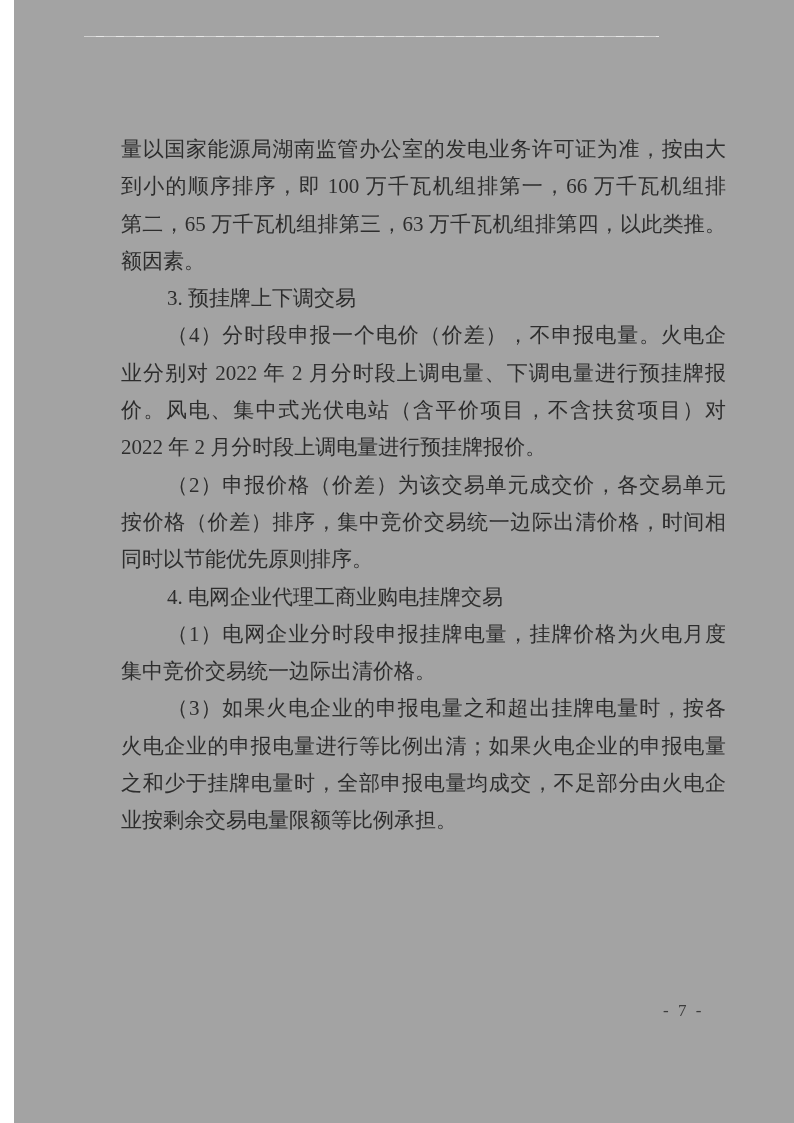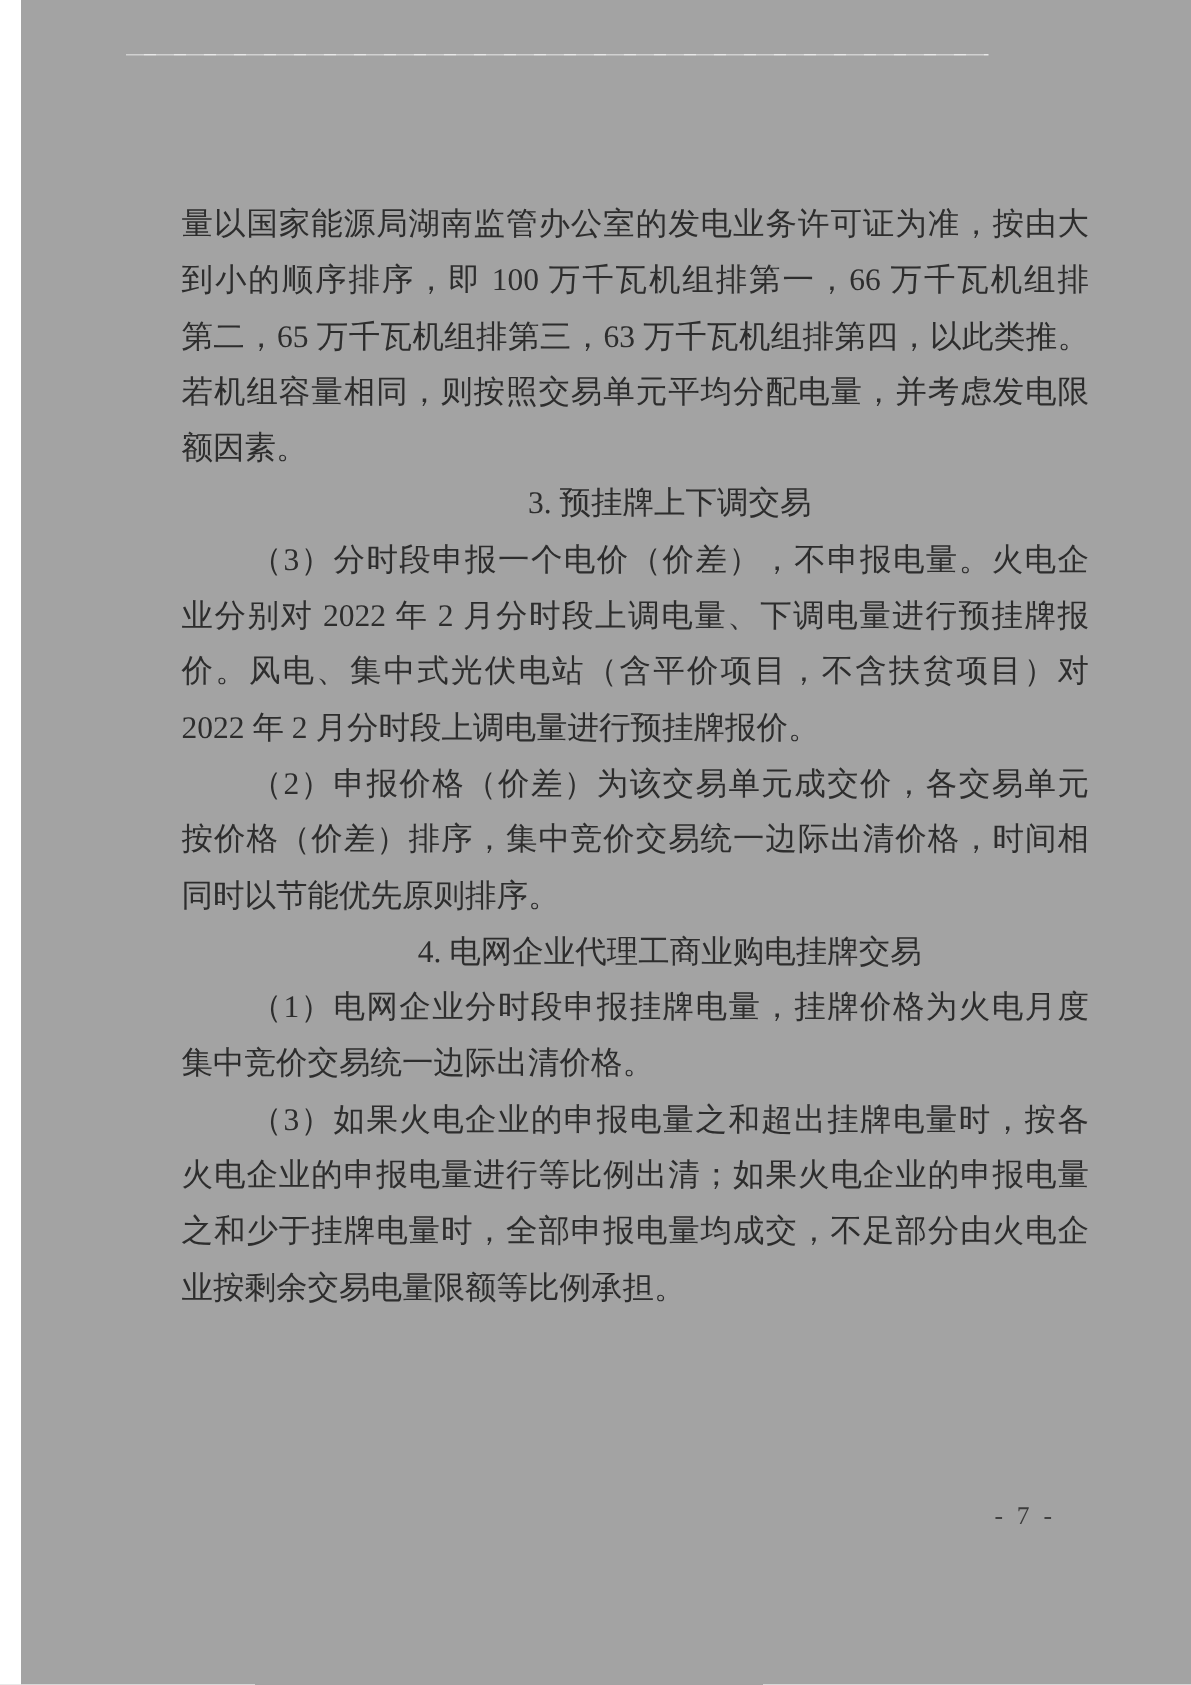--- a/index.html
+++ b/index.html
@@ -40,45 +40,43 @@
     line-height: 37.3px;
     font-size: 21px;
     text-align: left;
   }
   .line.just {
     text-align: justify;
     text-align-last: justify;
   }
   .line.ind {
     padding-left: 46px;
-    text-align: center;
   }
   .page-number {
     position: absolute;
     left: 649px;
     top: 1001px;
     font-size: 17px;
     letter-spacing: 2.5px;
     color: #3c3c3c;
     white-space: pre;
   }
 </style>
 </head>
 <body>
 
 <div class="page">
   <div class="scan-line"></div>
   <div class="text-block">
       <div class="line just">量以国家能源局湖南监管办公室的发电业务许可证为准，按由大</div>
       <div class="line just">到小的顺序排序，即 100 万千瓦机组排第一，66 万千瓦机组排</div>
       <div class="line just">第二，65 万千瓦机组排第三，63 万千瓦机组排第四，以此类推。</div>
-      <div class="line just">若机组容量相同，则按照交易单元平均分配电量，并考虑发电限</div>
       <div class="line">额因素。</div>
       <div class="line ind">3. 预挂牌上下调交易</div>
-      <div class="line just ind">（3）分时段申报一个电价（价差），不申报电量。火电企</div>
+      <div class="line just ind">（4）分时段申报一个电价（价差），不申报电量。火电企</div>
       <div class="line just">业分别对 2022 年 2 月分时段上调电量、下调电量进行预挂牌报</div>
       <div class="line just">价。风电、集中式光伏电站（含平价项目，不含扶贫项目）对</div>
       <div class="line">2022 年 2 月分时段上调电量进行预挂牌报价。</div>
       <div class="line just ind">（2）申报价格（价差）为该交易单元成交价，各交易单元</div>
       <div class="line just">按价格（价差）排序，集中竞价交易统一边际出清价格，时间相</div>
       <div class="line">同时以节能优先原则排序。</div>
       <div class="line ind">4. 电网企业代理工商业购电挂牌交易</div>
       <div class="line just ind">（1）电网企业分时段申报挂牌电量，挂牌价格为火电月度</div>
       <div class="line">集中竞价交易统一边际出清价格。</div>
       <div class="line just ind">（3）如果火电企业的申报电量之和超出挂牌电量时，按各</div>

